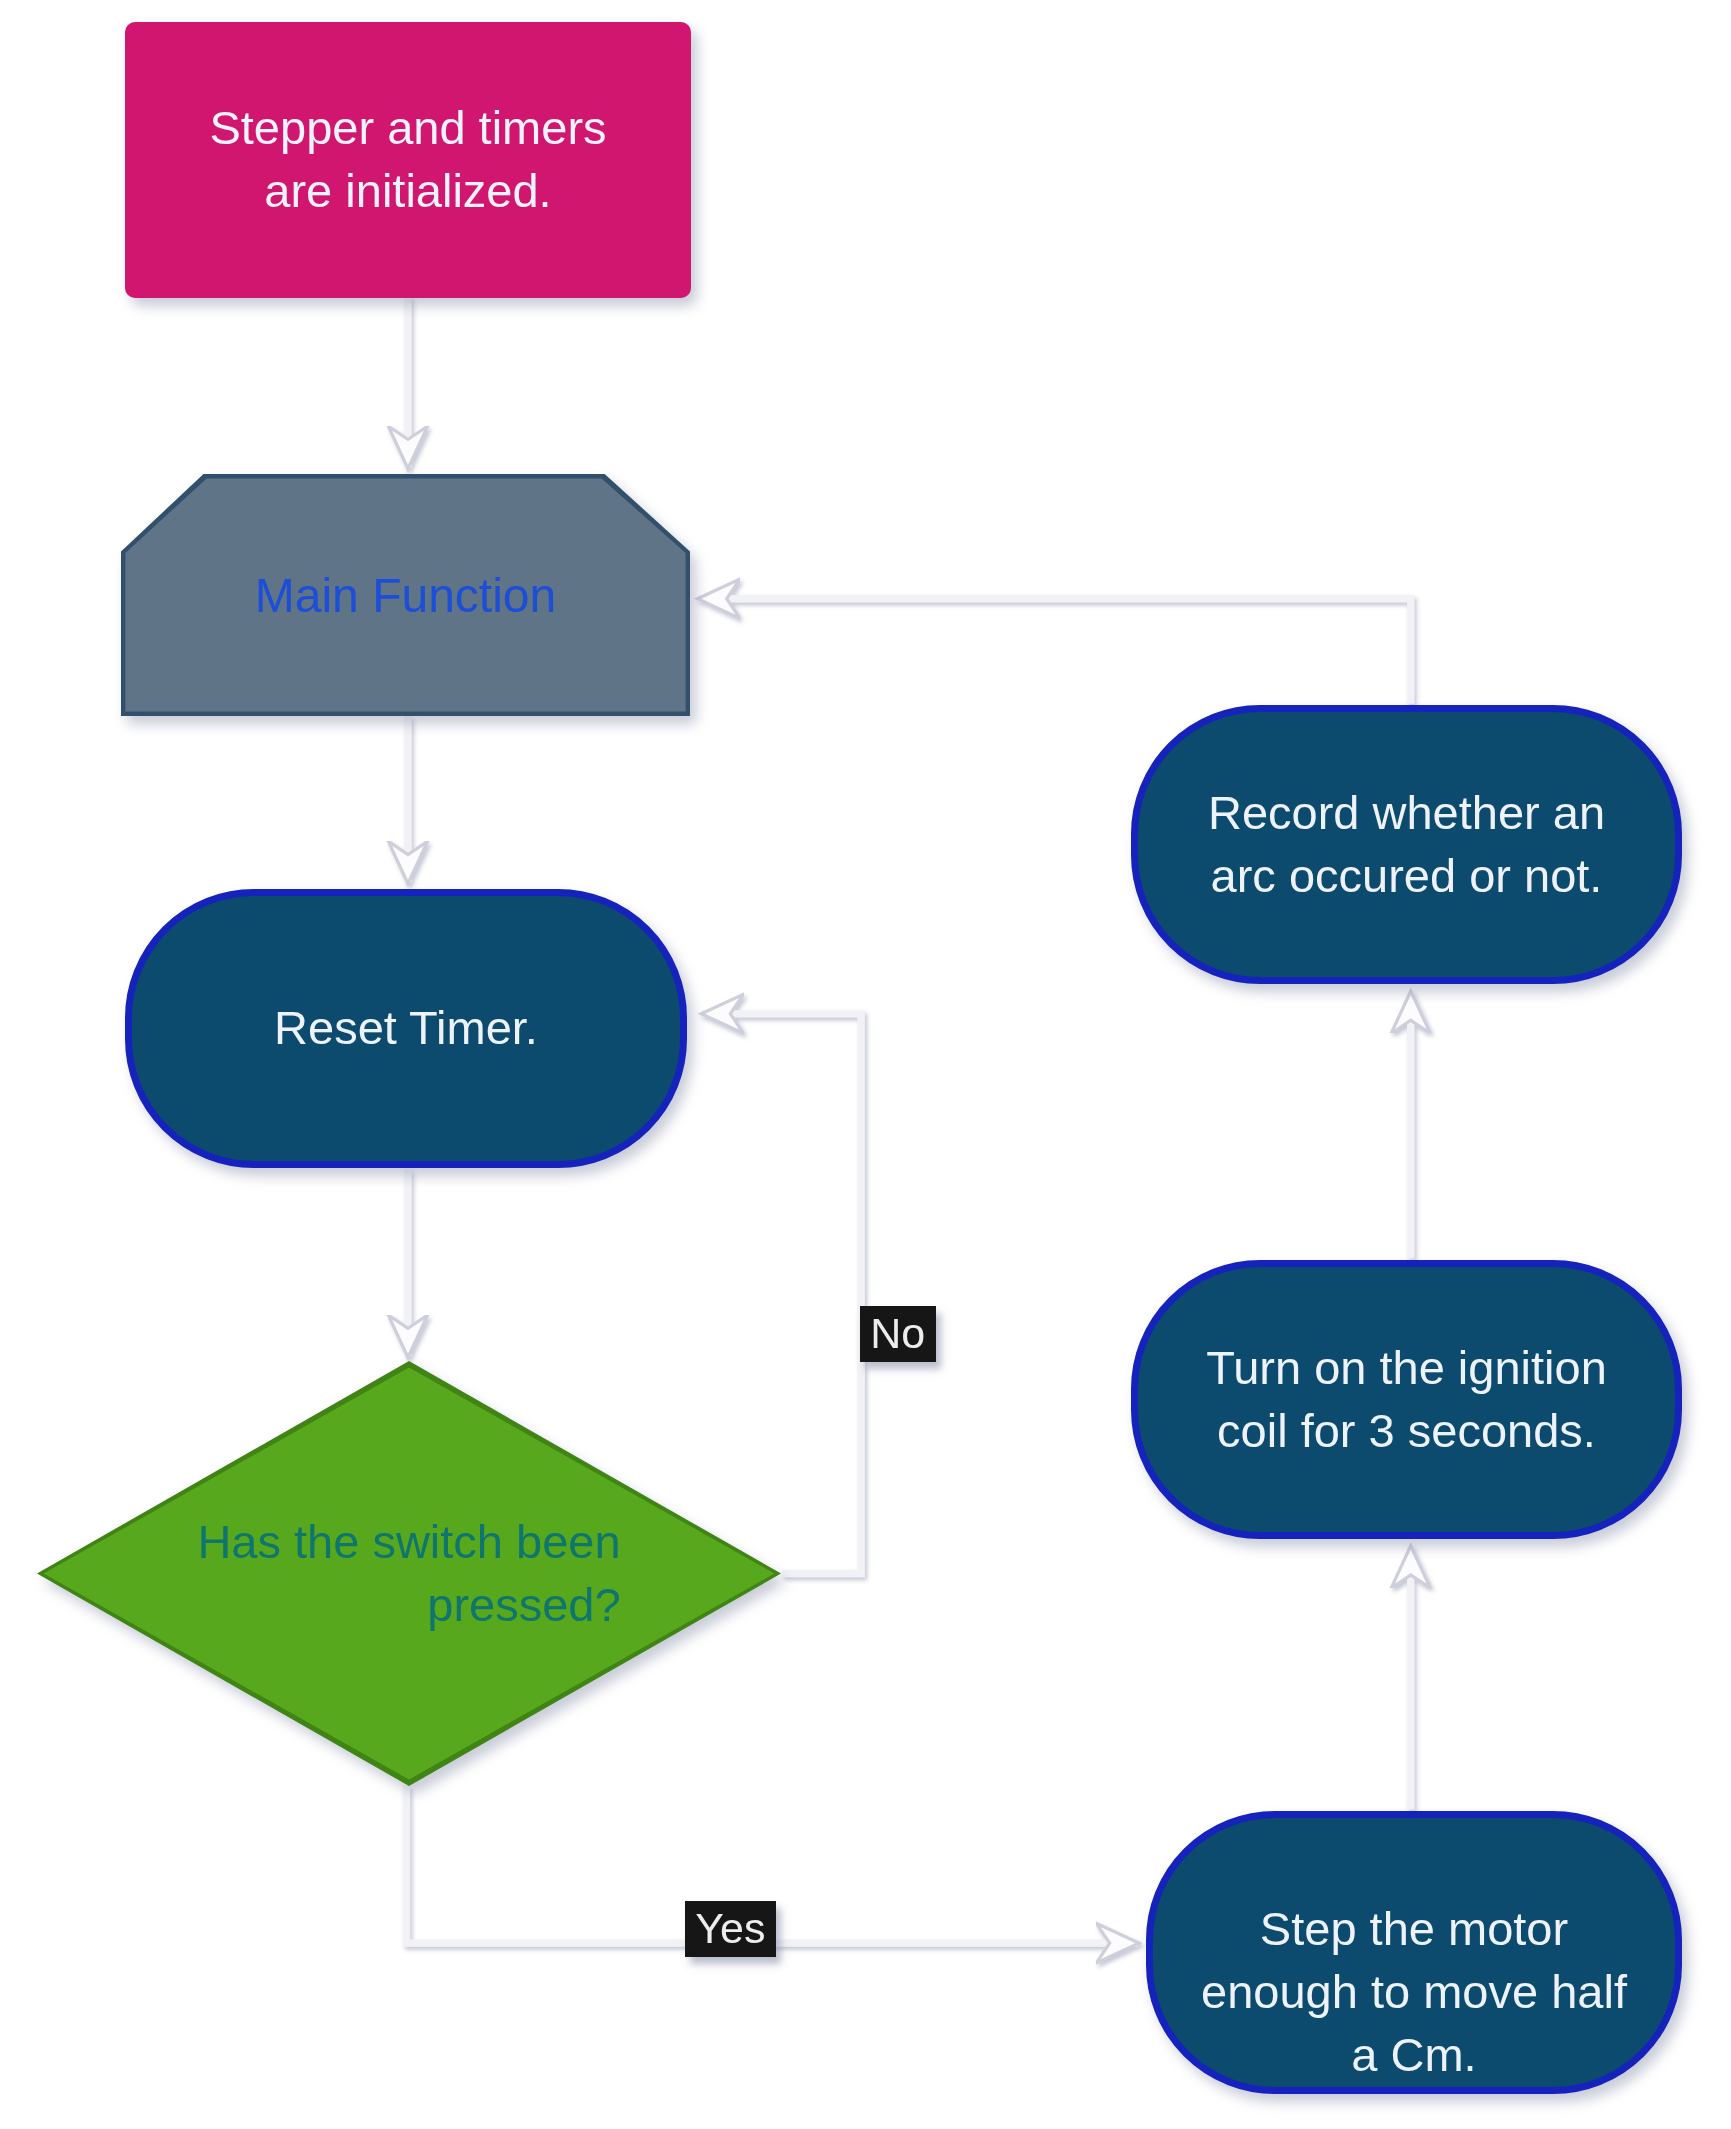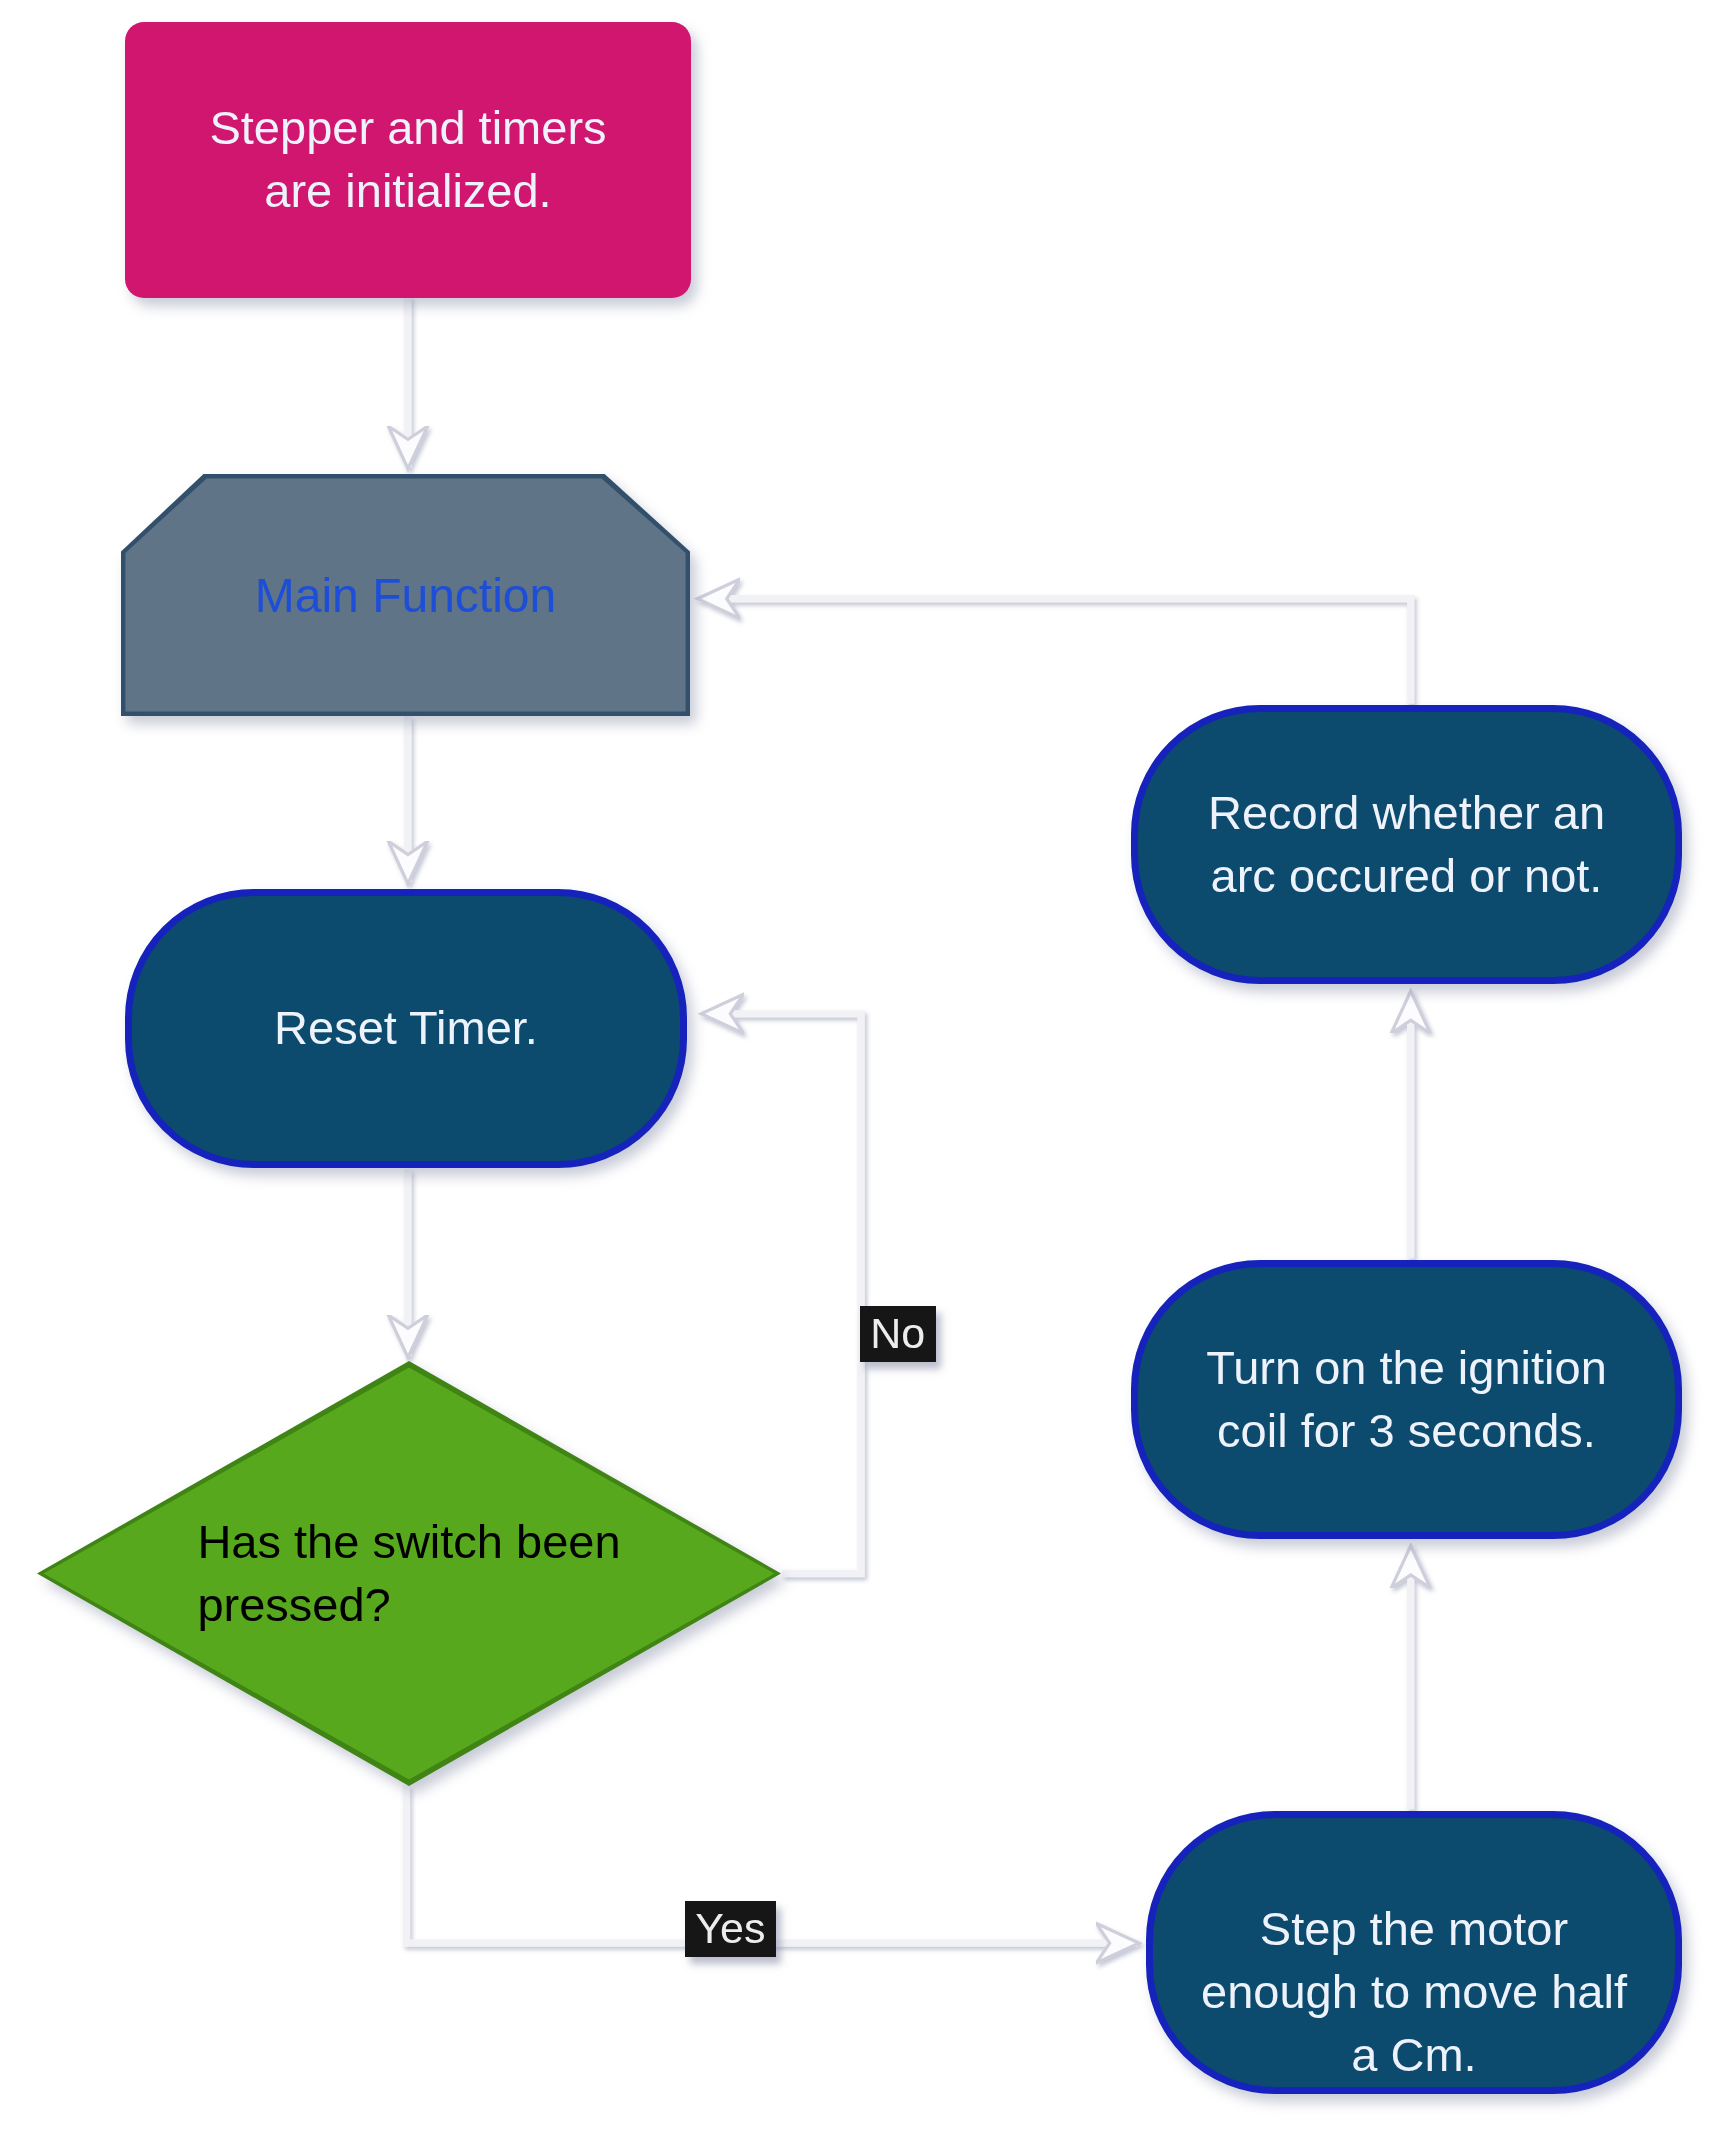--- a/index.html
+++ b/index.html
@@ -12,21 +12,21 @@
   
   .node{
     position:absolute;z-index:2;display:flex;align-items:center;justify-content:center;
     text-align:center;box-sizing:border-box;
     color:#eef2fb;font-size:47px;line-height:1.34;
     filter:drop-shadow(6.6px 8px 6.6px rgba(125,130,160,0.42));
   }
   .node-label{white-space:pre-line;}
   .start-node{
     left:125px;top:22px;width:566px;height:276px;
-    background:#d11670;border-radius:19px;
+    background:#d11670;border-radius:10px;
   }
   .term-node{
     background:#0c4a6e;border:7.3px solid #1522bb;border-radius:129px;
   }
   .reset-node{left:125px;top:889px;width:562px;height:279px;}
   .step-node{left:1146px;top:1811px;width:536px;height:283px;align-items:flex-end;}
   .ignition-node{left:1131px;top:1260px;width:551px;height:279px;}
   .record-node{left:1131px;top:705px;width:551px;height:279px;}
   
   .card-wrap{
@@ -53,21 +53,21 @@
   .diamond-outer{
     position:absolute;inset:0;background:#3f8414;
     clip-path:polygon(50% 0,100% 50%,50% 100%,0 50%);
   }
   .diamond-inner{
     position:absolute;inset:6.6px;background:#58a81e;
     clip-path:polygon(50% 0,100% 50%,50% 100%,0 50%);
   }
   .diamond-label{
     position:absolute;inset:0;display:flex;align-items:center;justify-content:center;
-    color:#000000;font-size:47px;line-height:1.34;text-align:left;white-space:pre-line;
+    color:#0f766e;font-size:47px;line-height:1.34;text-align:right;white-space:pre-line;
   }
   
   .edge-label{
     position:absolute;z-index:3;background:#161616;color:#ededed;
     font-size:43px;line-height:1.1;padding:4.4px 10.3px;
     box-shadow:5.1px 6.6px 7.3px rgba(120,125,155,0.5);
   }
   .no-label{left:860px;top:1280px;margin-top:26px;}
   .yes-label{left:685px;top:1901px;}
 </style>

